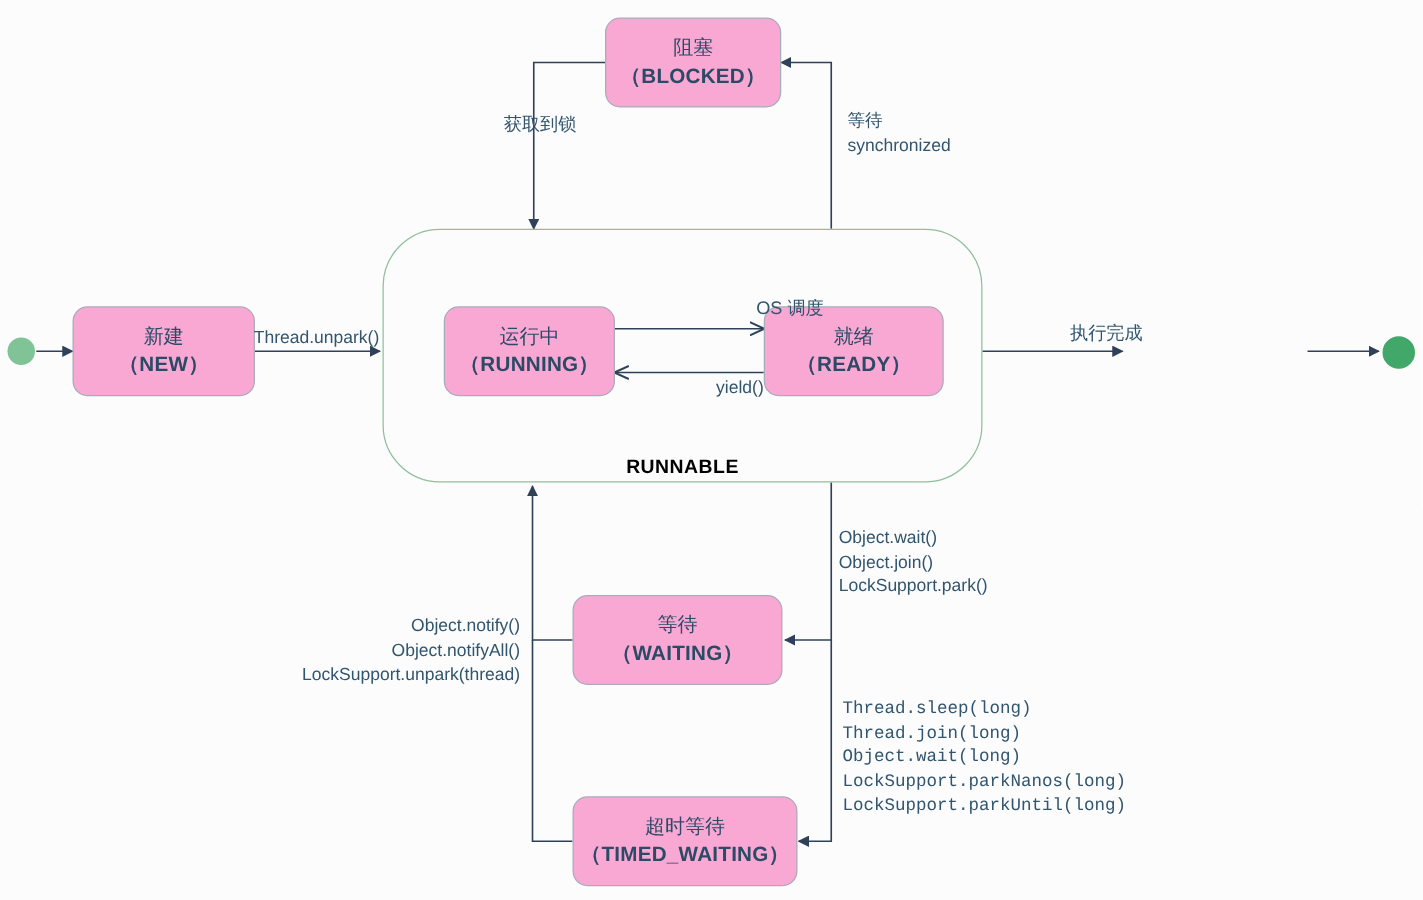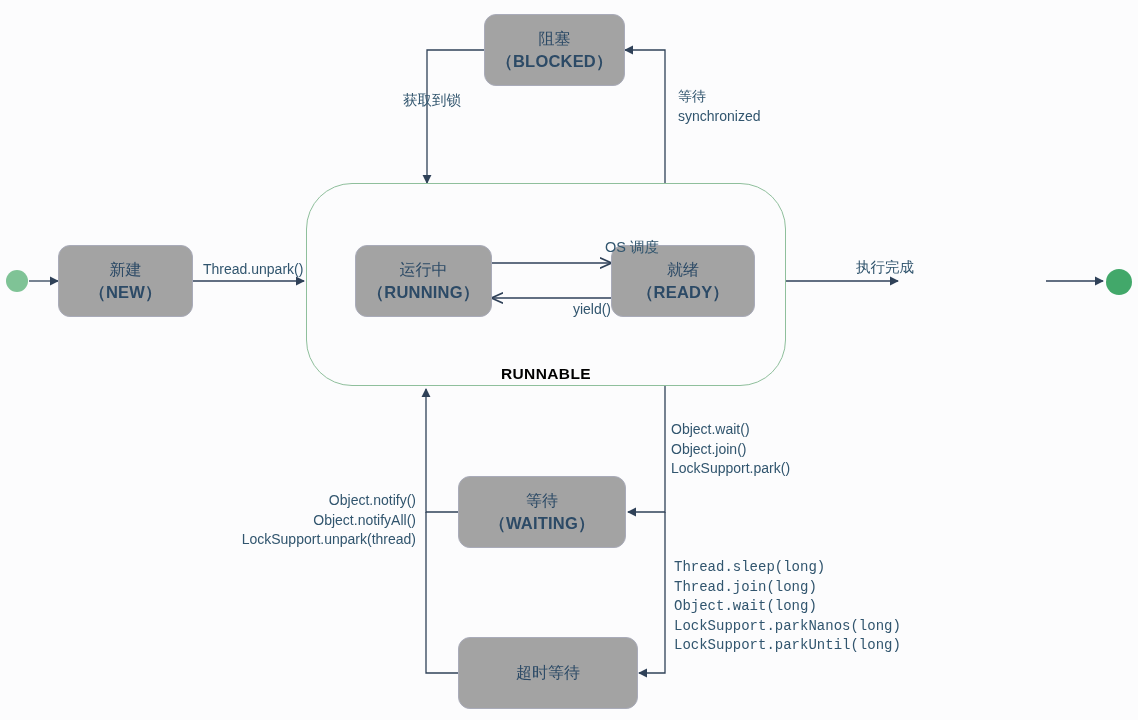--- a/index.html
+++ b/index.html
@@ -19,21 +19,21 @@
     position: absolute;
     left: 0;
     top: 0;
     width: 1138px;
     height: 720px;
   }
   
   .node {
     position: absolute;
     box-sizing: border-box;
-    background: #a3a3a3;
+    background: #f9a8d4;
     border: 1px solid #a9abb9;
     border-radius: 12px;
     display: flex;
     flex-direction: column;
     align-items: center;
     justify-content: center;
     color: #2c4a66;
     line-height: 1.35;
   }
   .node .cn {
@@ -123,21 +123,21 @@
   <div class="dot" style="left:1106px; top:269px; width:26px; height:26px; background:#42a86a;"></div>
 
   <div class="group" style="left:306px; top:183px; width:480px; height:203px;"></div>
   <div class="group-label" style="left:306px; top:365px; width:480px; text-align:center;">RUNNABLE</div>
 
   <div class="node" style="left:484px; top:14px; width:141px; height:72px;">
     <span class="cn">阻塞</span>
     <span class="en">（BLOCKED）</span>
   </div>
 
-  <div class="node" style="left:58px; top:245px; width:135px; height:72px;">
+  <div class="node" style="left:58px; top:245px; width:146px; height:72px;">
     <span class="cn">新建</span>
     <span class="en">（NEW）</span>
   </div>
 
   <div class="node" style="left:355px; top:245px; width:137px; height:72px;">
     <span class="cn">运行中</span>
     <span class="en">（RUNNING）</span>
   </div>
 
   <div class="node" style="left:611px; top:245px; width:144px; height:72px;">
@@ -146,20 +146,21 @@
   </div>
 
 
   <div class="node" style="left:458px; top:476px; width:168px; height:72px;">
     <span class="cn">等待</span>
     <span class="en">（WAITING）</span>
   </div>
 
   <div class="node" style="left:458px; top:637px; width:180px; height:72px;">
     <span class="cn">超时等待</span>
+    <span class="en">（TIMED_WAITING）</span>
   </div>
 
   <div class="elabel" style="left:203px; top:260px;">Thread.unpark()</div>
 
   <div class="elabel cn" style="left:355px; top:91px;">获取到锁</div>
 
   <div class="elabel" style="left:678px; top:87px;">等待
 synchronized</div>
 
   <div class="elabel cn center" style="left:492px; top:238px; width:119px;">OS 调度</div>

